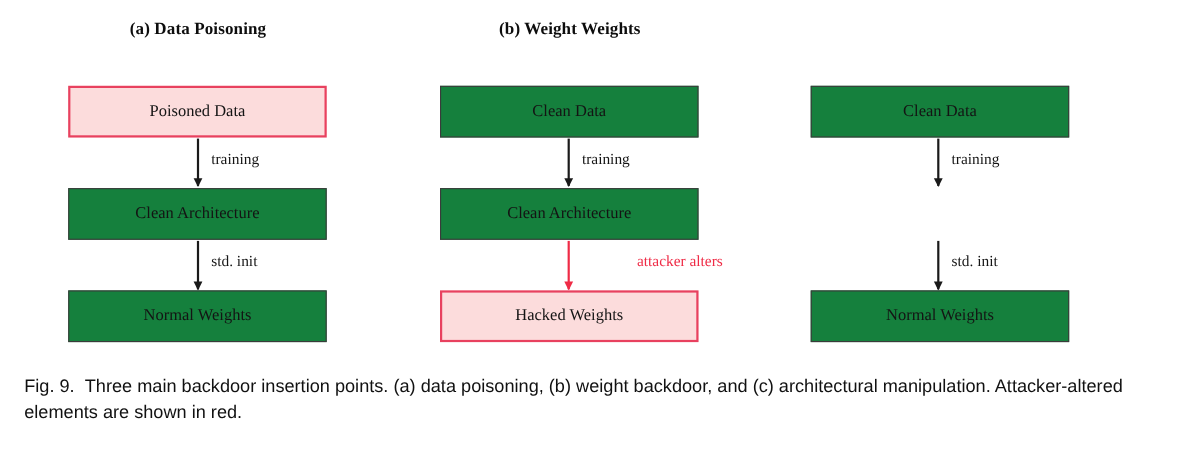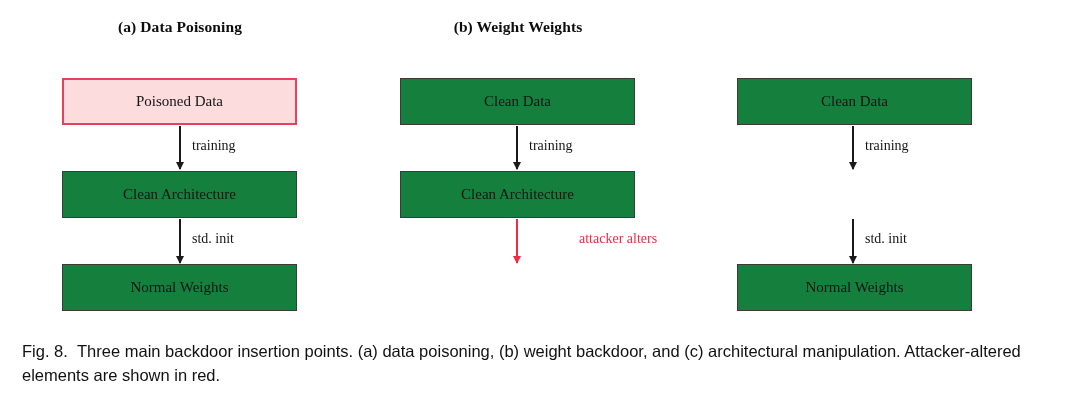--- a/index.html
+++ b/index.html
@@ -157,20 +157,23 @@
   <div class="node" style="left:400px; top:171px;">
     <span class="node-label">Clean Architecture</span>
   </div>
 
   <div class="arrow red" style="left:516px; top:219px; height:44px;">
     <span class="shaft"></span>
     <span class="head"></span>
   </div>
   <div class="arrow-label red" style="left:533px; top:232px;margin-left:46px;">attacker alters</div>
 
+  <div class="node danger" style="left:400px; top:264px;">
+    <span class="node-label">Hacked Weights</span>
+  </div>
 
 
   <div class="node" style="left:737px; top:78px;">
     <span class="node-label">Clean Data</span>
   </div>
 
   <div class="arrow" style="left:852px; top:126px; height:43px;">
     <span class="shaft"></span>
     <span class="head"></span>
   </div>
@@ -182,13 +185,13 @@
     <span class="head"></span>
   </div>
   <div class="arrow-label" style="left:865px; top:232px;">std. init</div>
 
   <div class="node" style="left:737px; top:264px;">
     <span class="node-label">Normal Weights</span>
   </div>
 
 </div>
 
-<div id="caption"><span class="fig-no">Fig. 8.</span>&nbsp;&nbsp;<span>Three main backdoor insertion points. (a) data poisoning, (b) weight backdoor, and (c) architectural manipulation. Attacker-altered elements are shown in red.</span></div>
+<div id="caption"><span class="fig-no">Fig. 9.</span>&nbsp;&nbsp;<span>Three main backdoor insertion points. (a) data poisoning, (b) weight backdoor, and (c) architectural manipulation. Attacker-altered elements are shown in red.</span></div>
 
 </body></html>

